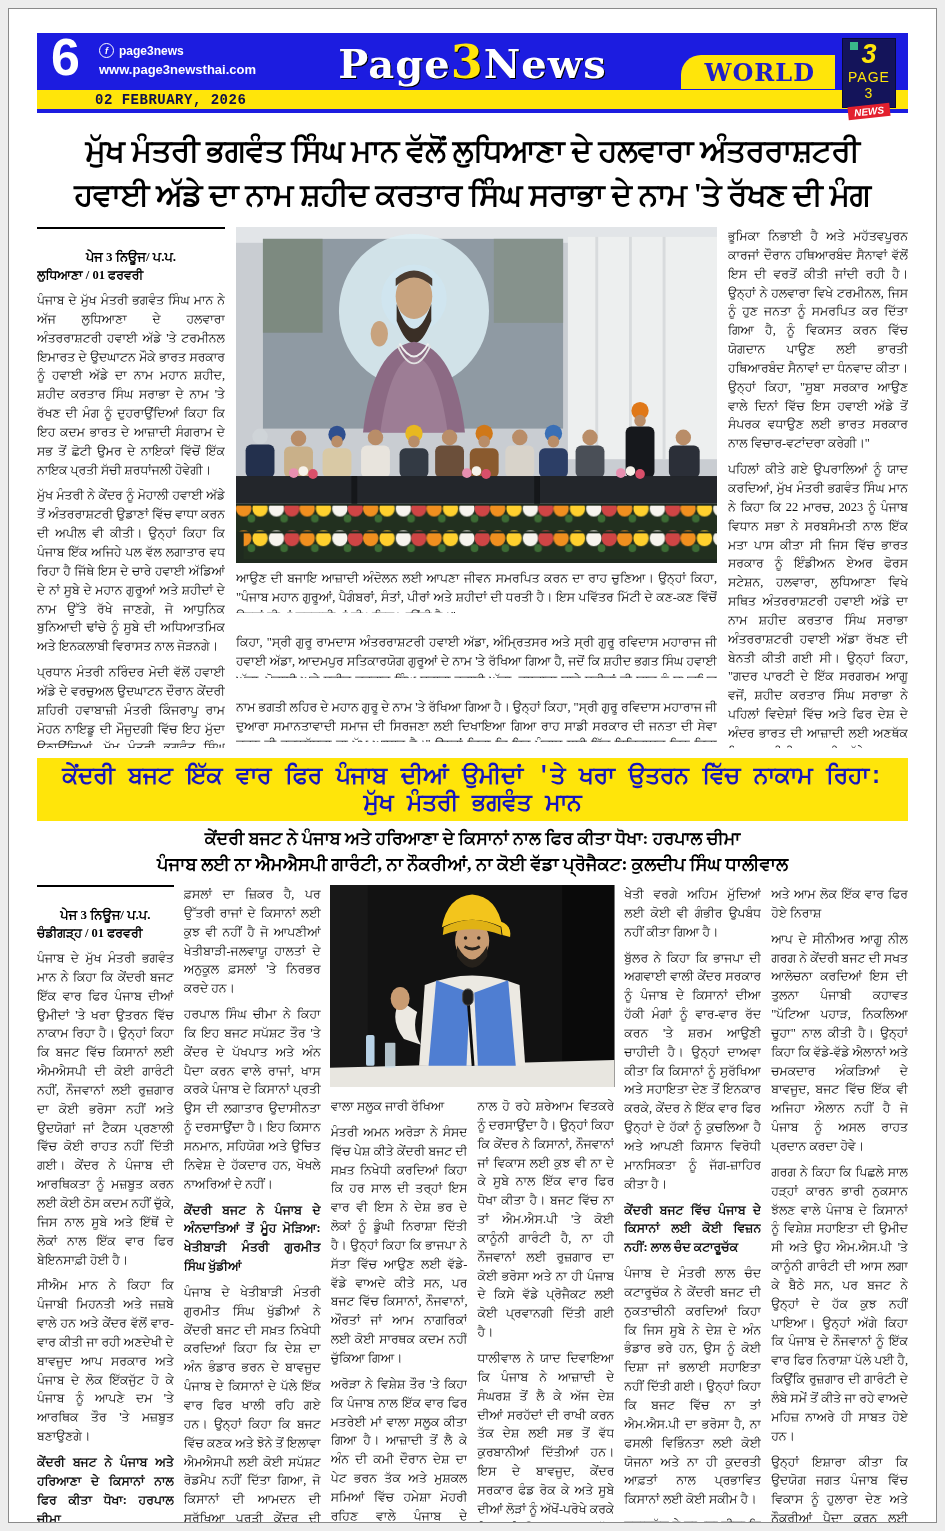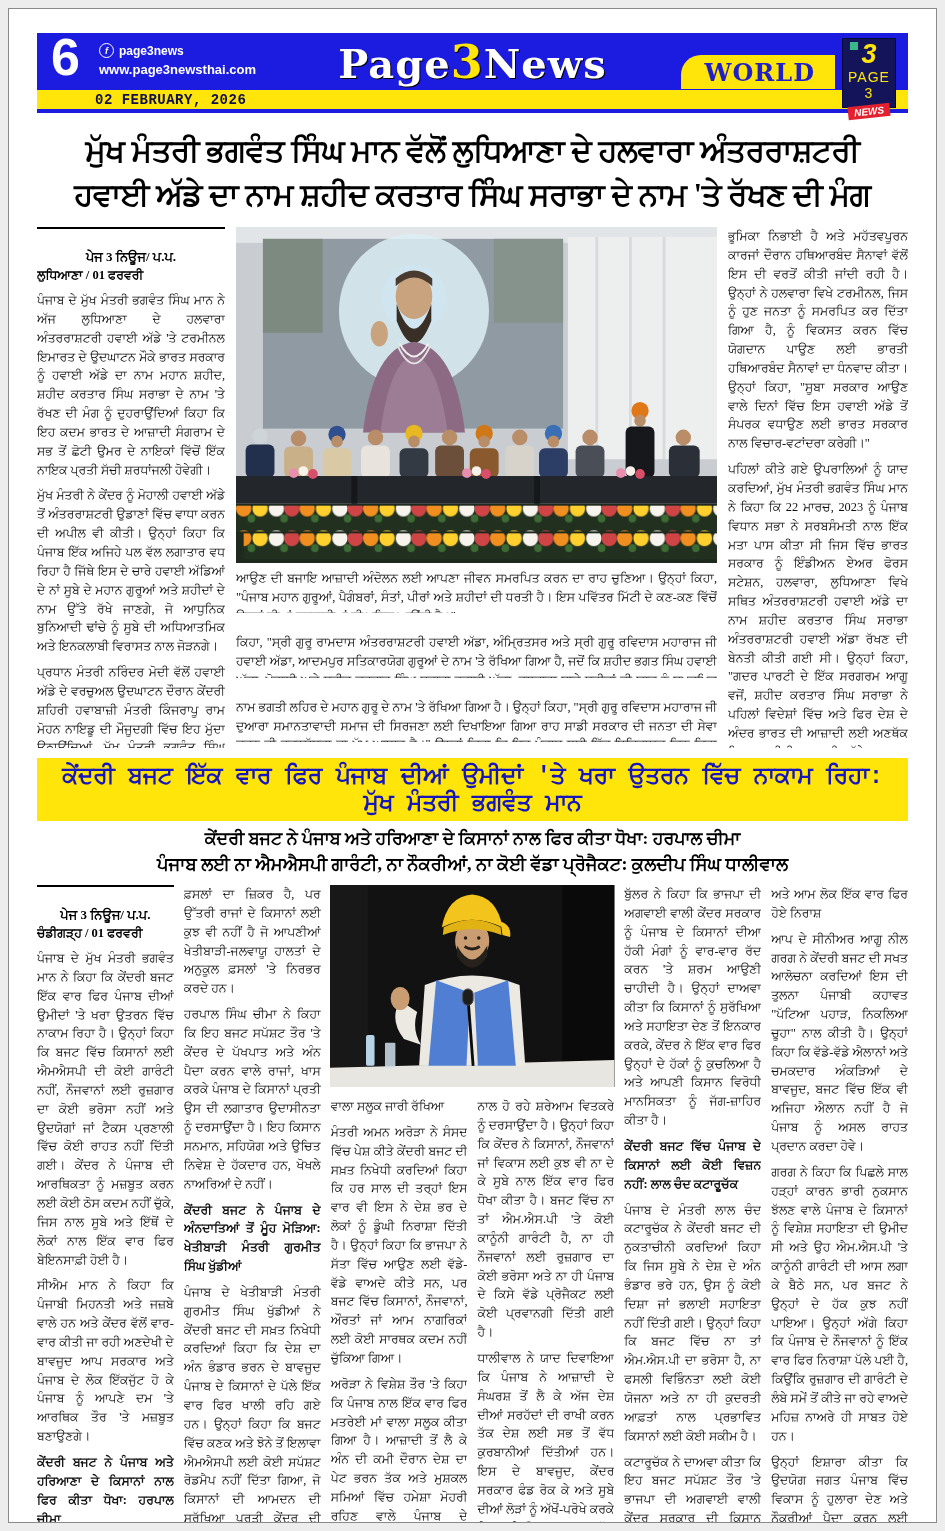--- a/index.html
+++ b/index.html
@@ -232,20 +232,21 @@
     <div class="a2col coltext pad">
         <p>ਵਾਲਾ ਸਲੂਕ ਜਾਰੀ ਰੱਖਿਆ</p>
         <p>ਮੰਤਰੀ ਅਮਨ ਅਰੋੜਾ ਨੇ ਸੰਸਦ ਵਿੱਚ ਪੇਸ਼ ਕੀਤੇ ਕੇਂਦਰੀ ਬਜਟ ਦੀ ਸਖ਼ਤ ਨਿਖੇਧੀ ਕਰਦਿਆਂ ਕਿਹਾ ਕਿ ਹਰ ਸਾਲ ਦੀ ਤਰ੍ਹਾਂ ਇਸ ਵਾਰ ਵੀ ਇਸ ਨੇ ਦੇਸ਼ ਭਰ ਦੇ ਲੋਕਾਂ ਨੂੰ ਡੂੰਘੀ ਨਿਰਾਸ਼ਾ ਦਿੱਤੀ ਹੈ। ਉਨ੍ਹਾਂ ਕਿਹਾ ਕਿ ਭਾਜਪਾ ਨੇ ਸੱਤਾ ਵਿੱਚ ਆਉਣ ਲਈ ਵੱਡੇ-ਵੱਡੇ ਵਾਅਦੇ ਕੀਤੇ ਸਨ, ਪਰ ਬਜਟ ਵਿੱਚ ਕਿਸਾਨਾਂ, ਨੌਜਵਾਨਾਂ, ਔਰਤਾਂ ਜਾਂ ਆਮ ਨਾਗਰਿਕਾਂ ਲਈ ਕੋਈ ਸਾਰਥਕ ਕਦਮ ਨਹੀਂ ਚੁੱਕਿਆ ਗਿਆ।</p>
         <p>ਅਰੋੜਾ ਨੇ ਵਿਸ਼ੇਸ਼ ਤੌਰ 'ਤੇ ਕਿਹਾ ਕਿ ਪੰਜਾਬ ਨਾਲ ਇੱਕ ਵਾਰ ਫਿਰ ਮਤਰੇਈ ਮਾਂ ਵਾਲਾ ਸਲੂਕ ਕੀਤਾ ਗਿਆ ਹੈ। ਆਜ਼ਾਦੀ ਤੋਂ ਲੈ ਕੇ ਅੰਨ ਦੀ ਕਮੀ ਦੌਰਾਨ ਦੇਸ਼ ਦਾ ਪੇਟ ਭਰਨ ਤੱਕ ਅਤੇ ਮੁਸ਼ਕਲ ਸਮਿਆਂ ਵਿੱਚ ਹਮੇਸ਼ਾ ਮੋਹਰੀ ਰਹਿਣ ਵਾਲੇ ਪੰਜਾਬ ਦੇ ਇਤਿਹਾਸਕ ਯੋਗਦਾਨ ਦੇ ਬਾਵਜੂਦ, ਸੂਬੇ ਲਈ ਕਿਸੇ ਵੀ ਨਵੇਂ ਵੱਡੇ ਪ੍ਰੋਜੈਕਟ ਦਾ ਕੋਈ ਪ੍ਰਬੰਧ ਨਹੀਂ ਕੀਤਾ ਗਿਆ।</p>
       </div>
     <div class="a2col coltext pad">
         <p>ਨਾਲ ਹੋ ਰਹੇ ਸ਼ਰੇਆਮ ਵਿਤਕਰੇ ਨੂੰ ਦਰਸਾਉਂਦਾ ਹੈ। ਉਨ੍ਹਾਂ ਕਿਹਾ ਕਿ ਕੇਂਦਰ ਨੇ ਕਿਸਾਨਾਂ, ਨੌਜਵਾਨਾਂ ਜਾਂ ਵਿਕਾਸ ਲਈ ਕੁਝ ਵੀ ਨਾ ਦੇ ਕੇ ਸੂਬੇ ਨਾਲ ਇੱਕ ਵਾਰ ਫਿਰ ਧੋਖਾ ਕੀਤਾ ਹੈ। ਬਜਟ ਵਿੱਚ ਨਾ ਤਾਂ ਐਮ.ਐਸ.ਪੀ 'ਤੇ ਕੋਈ ਕਾਨੂੰਨੀ ਗਾਰੰਟੀ ਹੈ, ਨਾ ਹੀ ਨੌਜਵਾਨਾਂ ਲਈ ਰੁਜ਼ਗਾਰ ਦਾ ਕੋਈ ਭਰੋਸਾ ਅਤੇ ਨਾ ਹੀ ਪੰਜਾਬ ਦੇ ਕਿਸੇ ਵੱਡੇ ਪ੍ਰੋਜੈਕਟ ਲਈ ਕੋਈ ਪ੍ਰਵਾਨਗੀ ਦਿੱਤੀ ਗਈ ਹੈ।</p>
         <p>ਧਾਲੀਵਾਲ ਨੇ ਯਾਦ ਦਿਵਾਇਆ ਕਿ ਪੰਜਾਬ ਨੇ ਆਜ਼ਾਦੀ ਦੇ ਸੰਘਰਸ਼ ਤੋਂ ਲੈ ਕੇ ਅੱਜ ਦੇਸ਼ ਦੀਆਂ ਸਰਹੱਦਾਂ ਦੀ ਰਾਖੀ ਕਰਨ ਤੱਕ ਦੇਸ਼ ਲਈ ਸਭ ਤੋਂ ਵੱਧ ਕੁਰਬਾਨੀਆਂ ਦਿੱਤੀਆਂ ਹਨ। ਇਸ ਦੇ ਬਾਵਜੂਦ, ਕੇਂਦਰ ਸਰਕਾਰ ਫੰਡ ਰੋਕ ਕੇ ਅਤੇ ਸੂਬੇ ਦੀਆਂ ਲੋੜਾਂ ਨੂੰ ਅੱਖੋਂ-ਪਰੋਖੇ ਕਰਕੇ ਪੰਜਾਬ ਨੂੰ ਉਸ ਦਾ ਬਣਦਾ ਹੱਕ ਦੇਣ ਤੋਂ ਲਗਾਤਾਰ ਇਨਕਾਰ ਕਰ ਰਹੀ ਹੈ।</p>
       </div>
     <div class="a2col coltext">
+        <p>ਖੇਤੀ ਵਰਗੇ ਅਹਿਮ ਮੁੱਦਿਆਂ ਲਈ ਕੋਈ ਵੀ ਗੰਭੀਰ ਉਪਬੰਧ ਨਹੀਂ ਕੀਤਾ ਗਿਆ ਹੈ।</p>
         <p>ਬੁੱਲਰ ਨੇ ਕਿਹਾ ਕਿ ਭਾਜਪਾ ਦੀ ਅਗਵਾਈ ਵਾਲੀ ਕੇਂਦਰ ਸਰਕਾਰ ਨੂੰ ਪੰਜਾਬ ਦੇ ਕਿਸਾਨਾਂ ਦੀਆ ਹੱਕੀ ਮੰਗਾਂ ਨੂੰ ਵਾਰ-ਵਾਰ ਰੱਦ ਕਰਨ 'ਤੇ ਸ਼ਰਮ ਆਉਣੀ ਚਾਹੀਦੀ ਹੈ। ਉਨ੍ਹਾਂ ਦਾਅਵਾ ਕੀਤਾ ਕਿ ਕਿਸਾਨਾਂ ਨੂੰ ਸੁਰੱਖਿਆ ਅਤੇ ਸਹਾਇਤਾ ਦੇਣ ਤੋਂ ਇਨਕਾਰ ਕਰਕੇ, ਕੇਂਦਰ ਨੇ ਇੱਕ ਵਾਰ ਫਿਰ ਉਨ੍ਹਾਂ ਦੇ ਹੱਕਾਂ ਨੂੰ ਕੁਚਲਿਆ ਹੈ ਅਤੇ ਆਪਣੀ ਕਿਸਾਨ ਵਿਰੋਧੀ ਮਾਨਸਿਕਤਾ ਨੂੰ ਜੱਗ-ਜ਼ਾਹਿਰ ਕੀਤਾ ਹੈ।</p>
         <p class="kicker">ਕੇਂਦਰੀ ਬਜਟ ਵਿੱਚ ਪੰਜਾਬ ਦੇ ਕਿਸਾਨਾਂ ਲਈ ਕੋਈ ਵਿਜ਼ਨ ਨਹੀਂ: ਲਾਲ ਚੰਦ ਕਟਾਰੂਚੱਕ</p>
         <p>ਪੰਜਾਬ ਦੇ ਮੰਤਰੀ ਲਾਲ ਚੰਦ ਕਟਾਰੂਚੱਕ ਨੇ ਕੇਂਦਰੀ ਬਜਟ ਦੀ ਨੁਕਤਾਚੀਨੀ ਕਰਦਿਆਂ ਕਿਹਾ ਕਿ ਜਿਸ ਸੂਬੇ ਨੇ ਦੇਸ਼ ਦੇ ਅੰਨ ਭੰਡਾਰ ਭਰੇ ਹਨ, ਉਸ ਨੂੰ ਕੋਈ ਦਿਸ਼ਾ ਜਾਂ ਭਲਾਈ ਸਹਾਇਤਾ ਨਹੀਂ ਦਿੱਤੀ ਗਈ। ਉਨ੍ਹਾਂ ਕਿਹਾ ਕਿ ਬਜਟ ਵਿੱਚ ਨਾ ਤਾਂ ਐਮ.ਐਸ.ਪੀ ਦਾ ਭਰੋਸਾ ਹੈ, ਨਾ ਫਸਲੀ ਵਿਭਿੰਨਤਾ ਲਈ ਕੋਈ ਯੋਜਨਾ ਅਤੇ ਨਾ ਹੀ ਕੁਦਰਤੀ ਆਫ਼ਤਾਂ ਨਾਲ ਪ੍ਰਭਾਵਿਤ ਕਿਸਾਨਾਂ ਲਈ ਕੋਈ ਸਕੀਮ ਹੈ।</p>
         <p>ਕਟਾਰੂਚੱਕ ਨੇ ਦਾਅਵਾ ਕੀਤਾ ਕਿ ਇਹ ਬਜਟ ਸਪੱਸ਼ਟ ਤੌਰ 'ਤੇ ਭਾਜਪਾ ਦੀ ਅਗਵਾਈ ਵਾਲੀ ਕੇਂਦਰ ਸਰਕਾਰ ਦੀ ਕਿਸਾਨ ਵਿਰੋਧੀ ਮਾਨਸਿਕਤਾ ਅਤੇ ਪੰਜਾਬ ਤੇ ਇਸ ਦੇ ਕਿਸਾਨਾਂ ਦੀ ਲਗਾਤਾਰ ਅਣਦੇਖੀ ਨੂੰ ਦਰਸਾਉਂਦਾ ਹੈ।</p>
       </div>
     <div class="a2col coltext">
         <p>ਅਤੇ ਆਮ ਲੋਕ ਇੱਕ ਵਾਰ ਫਿਰ ਹੋਏ ਨਿਰਾਸ਼</p>
         <p>ਆਪ ਦੇ ਸੀਨੀਅਰ ਆਗੂ ਨੀਲ ਗਰਗ ਨੇ ਕੇਂਦਰੀ ਬਜਟ ਦੀ ਸਖਤ ਆਲੋਚਨਾ ਕਰਦਿਆਂ ਇਸ ਦੀ ਤੁਲਨਾ ਪੰਜਾਬੀ ਕਹਾਵਤ "ਪੱਟਿਆ ਪਹਾੜ, ਨਿਕਲਿਆ ਚੂਹਾ" ਨਾਲ ਕੀਤੀ ਹੈ। ਉਨ੍ਹਾਂ ਕਿਹਾ ਕਿ ਵੱਡੇ-ਵੱਡੇ ਐਲਾਨਾਂ ਅਤੇ ਚਮਕਦਾਰ ਅੰਕੜਿਆਂ ਦੇ ਬਾਵਜੂਦ, ਬਜਟ ਵਿੱਚ ਇੱਕ ਵੀ ਅਜਿਹਾ ਐਲਾਨ ਨਹੀਂ ਹੈ ਜੋ ਪੰਜਾਬ ਨੂੰ ਅਸਲ ਰਾਹਤ ਪ੍ਰਦਾਨ ਕਰਦਾ ਹੋਵੇ।</p>
         <p>ਗਰਗ ਨੇ ਕਿਹਾ ਕਿ ਪਿਛਲੇ ਸਾਲ ਹੜ੍ਹਾਂ ਕਾਰਨ ਭਾਰੀ ਨੁਕਸਾਨ ਝੱਲਣ ਵਾਲੇ ਪੰਜਾਬ ਦੇ ਕਿਸਾਨਾਂ ਨੂੰ ਵਿਸ਼ੇਸ਼ ਸਹਾਇਤਾ ਦੀ ਉਮੀਦ ਸੀ ਅਤੇ ਉਹ ਐਮ.ਐਸ.ਪੀ 'ਤੇ ਕਾਨੂੰਨੀ ਗਾਰੰਟੀ ਦੀ ਆਸ ਲਗਾ ਕੇ ਬੈਠੇ ਸਨ, ਪਰ ਬਜਟ ਨੇ ਉਨ੍ਹਾਂ ਦੇ ਹੱਕ ਕੁਝ ਨਹੀਂ ਪਾਇਆ। ਉਨ੍ਹਾਂ ਅੱਗੇ ਕਿਹਾ ਕਿ ਪੰਜਾਬ ਦੇ ਨੌਜਵਾਨਾਂ ਨੂੰ ਇੱਕ ਵਾਰ ਫਿਰ ਨਿਰਾਸ਼ਾ ਪੱਲੇ ਪਈ ਹੈ, ਕਿਉਂਕਿ ਰੁਜ਼ਗਾਰ ਦੀ ਗਾਰੰਟੀ ਦੇ ਲੰਬੇ ਸਮੇਂ ਤੋਂ ਕੀਤੇ ਜਾ ਰਹੇ ਵਾਅਦੇ ਮਹਿਜ਼ ਨਾਅਰੇ ਹੀ ਸਾਬਤ ਹੋਏ ਹਨ।</p>
         <p>ਉਨ੍ਹਾਂ ਇਸ਼ਾਰਾ ਕੀਤਾ ਕਿ ਉਦਯੋਗ ਜਗਤ ਪੰਜਾਬ ਵਿੱਚ ਵਿਕਾਸ ਨੂੰ ਹੁਲਾਰਾ ਦੇਣ ਅਤੇ ਨੌਕਰੀਆਂ ਪੈਦਾ ਕਰਨ ਲਈ ਵਿਸ਼ੇਸ਼ ਰਿਆਇਤਾਂ ਦੀ ਉਮੀਦ ਕਰ ਰਿਹਾ ਸੀ, ਪਰ ਅਜਿਹੀ ਕਿਸੇ ਸਹਾਇਤਾ ਦਾ ਐਲਾਨ ਨਹੀਂ ਕੀਤਾ ਗਿਆ। ਅਜਿਹੇ ਸਮੇਂ ਵਿੱਚ ਜਦੋਂ ਆਮ ਲੋਕ ਵਧਦੀ ਮਹਿੰਗਾਈ ਨਾਲ ਜੂਝ ਰਹੇ ਹਨ, ਬਜਟ ਵਿੱਚ ਕੋਈ ਸਾਰਥਕ ਰਾਹਤ ਨਹੀਂ ਦਿੱਤੀ ਗਈ।</p>

